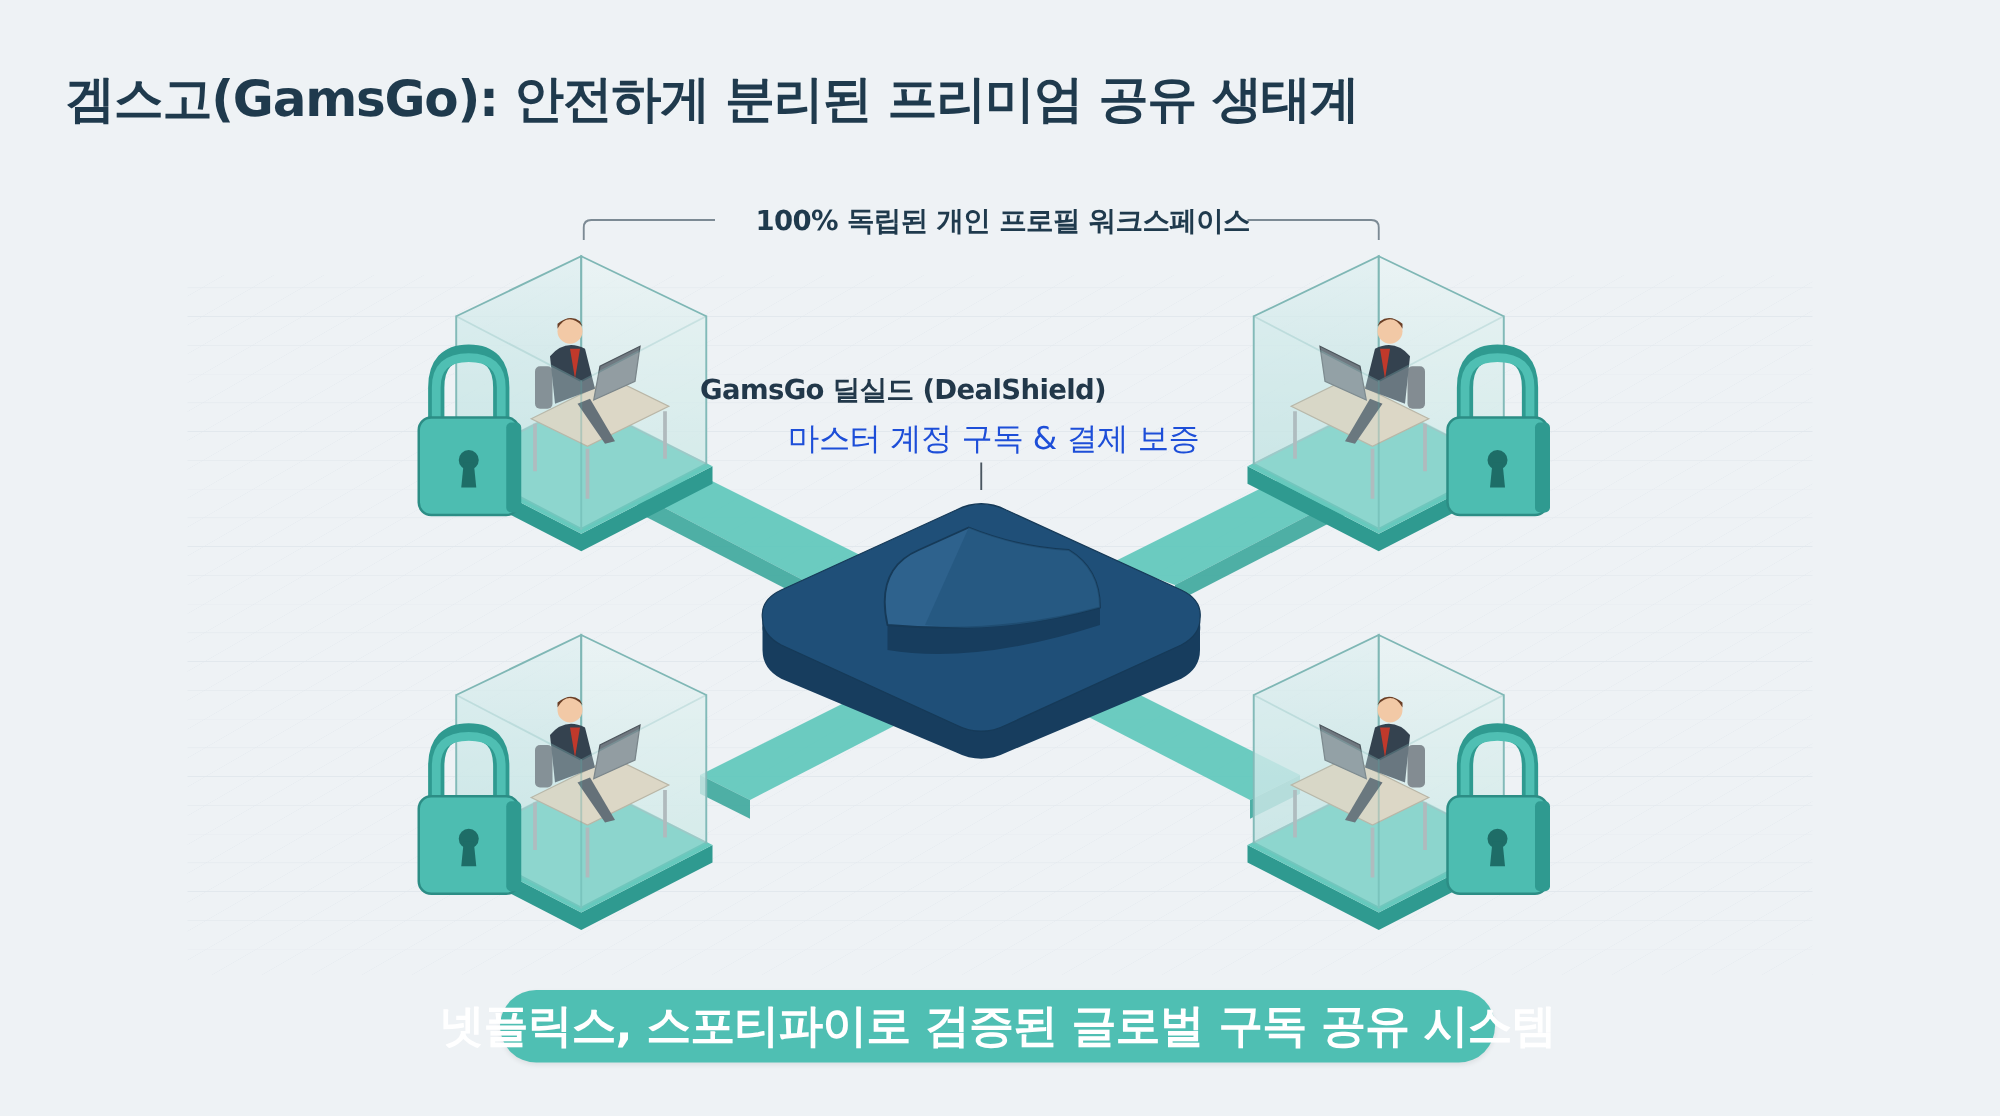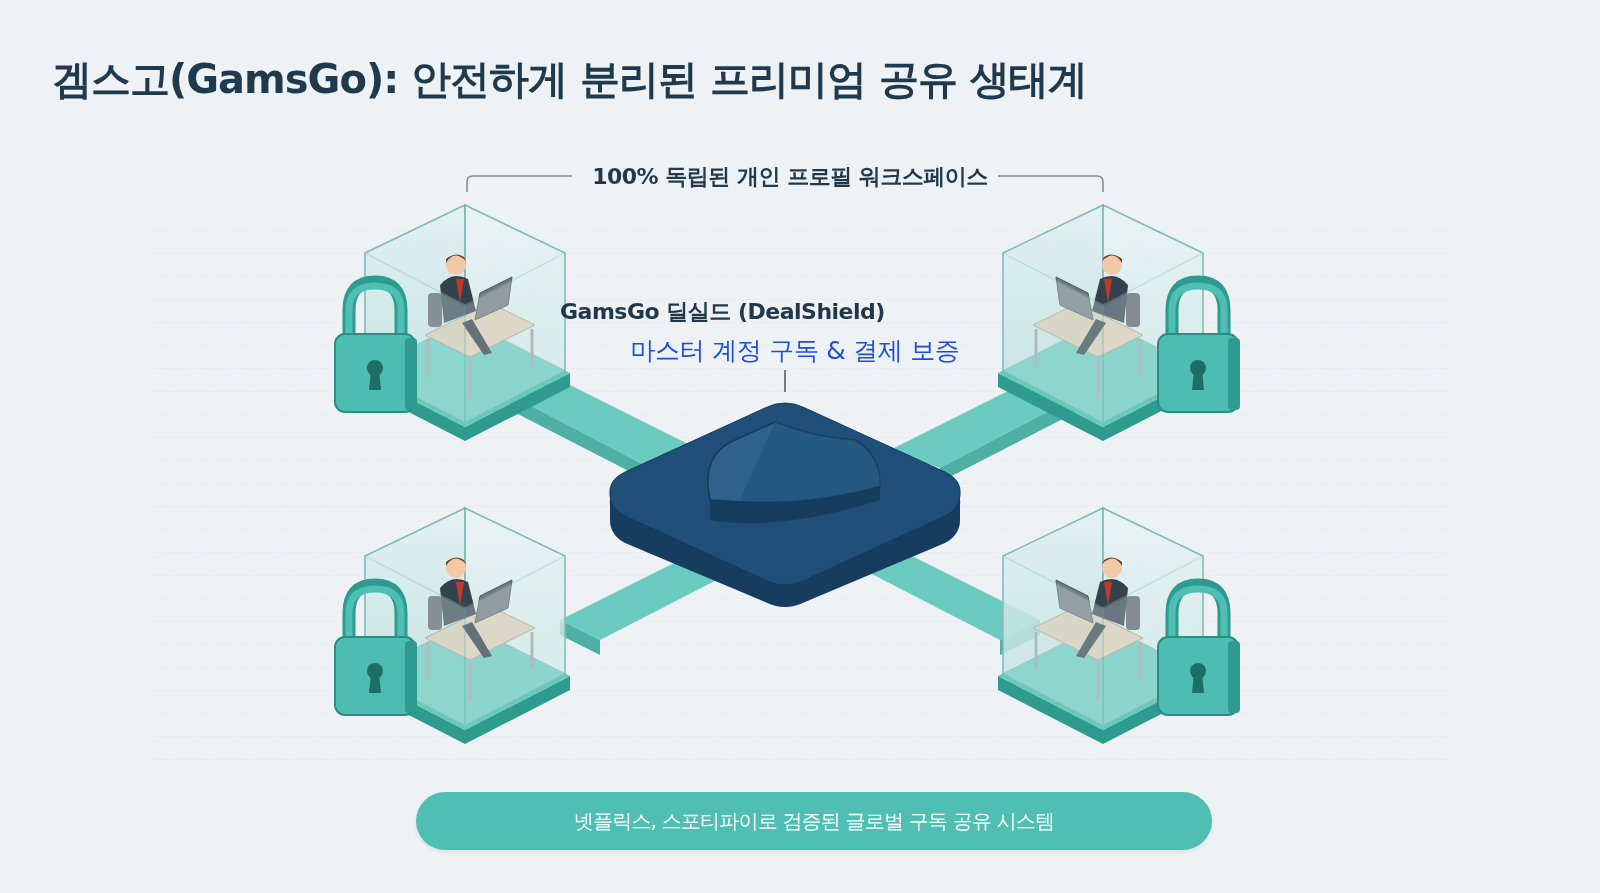--- a/index.html
+++ b/index.html
@@ -8,35 +8,35 @@
     background:#eef2f5;
     font-family:"DejaVu Sans","Liberation Sans",sans-serif;
   }
   .title {
     position:absolute; left:52px; top:52px;
     font-size:40px; font-weight:bold; color:#1f3a4d; letter-spacing:-1px;
     white-space:nowrap;
   }
   .stage { position:absolute; left:0; top:0; width:1600px; height:893px; }
   .bracket-label {
-    position:absolute; left:580px; top:162px; width:420px; text-align:center;
+    position:absolute; left:580px; top:162px; width:420px; text-align:right;
     font-size:22px; font-weight:bold; color:#1f3a4d; letter-spacing:-0.5px; white-space:nowrap;
   }
   .hub-title {
     position:absolute; left:560px; top:297px; width:470px; 
     font-size:22px; font-weight:bold; color:#22384a; letter-spacing:-0.5px; white-space:nowrap;
   }
   .hub-sub {
     position:absolute; left:560px; top:334px; width:470px; text-align:center;
     font-size:25px; color:#1d4ed8; letter-spacing:-0.3px; white-space:nowrap;
   }
   .banner {
-    position:absolute; left:416px; top:792px; width:796px; height:58px;
+    position:absolute; left:400px; top:792px; width:796px; height:58px;
     border-radius:29px; background:#4fbfb3;
-    color:#ffffff; font-size:20px; font-weight:normal; letter-spacing:-0.8px;
+    color:#ffffff; font-size:36px; font-weight:bold; letter-spacing:-0.8px;
     display:flex; align-items:center; justify-content:center; white-space:nowrap;
     box-shadow:0 2px 4px rgba(0,0,0,0.08);
   }
 </style>
 </head>
 <body>
 
 <div class="title">겜스고(GamsGo): 안전하게 분리된 프리미엄 공유 생태계</div>
 
 <svg class="stage" width="1600" height="893" viewBox="0 0 1600 893" xmlns="http://www.w3.org/2000/svg">

